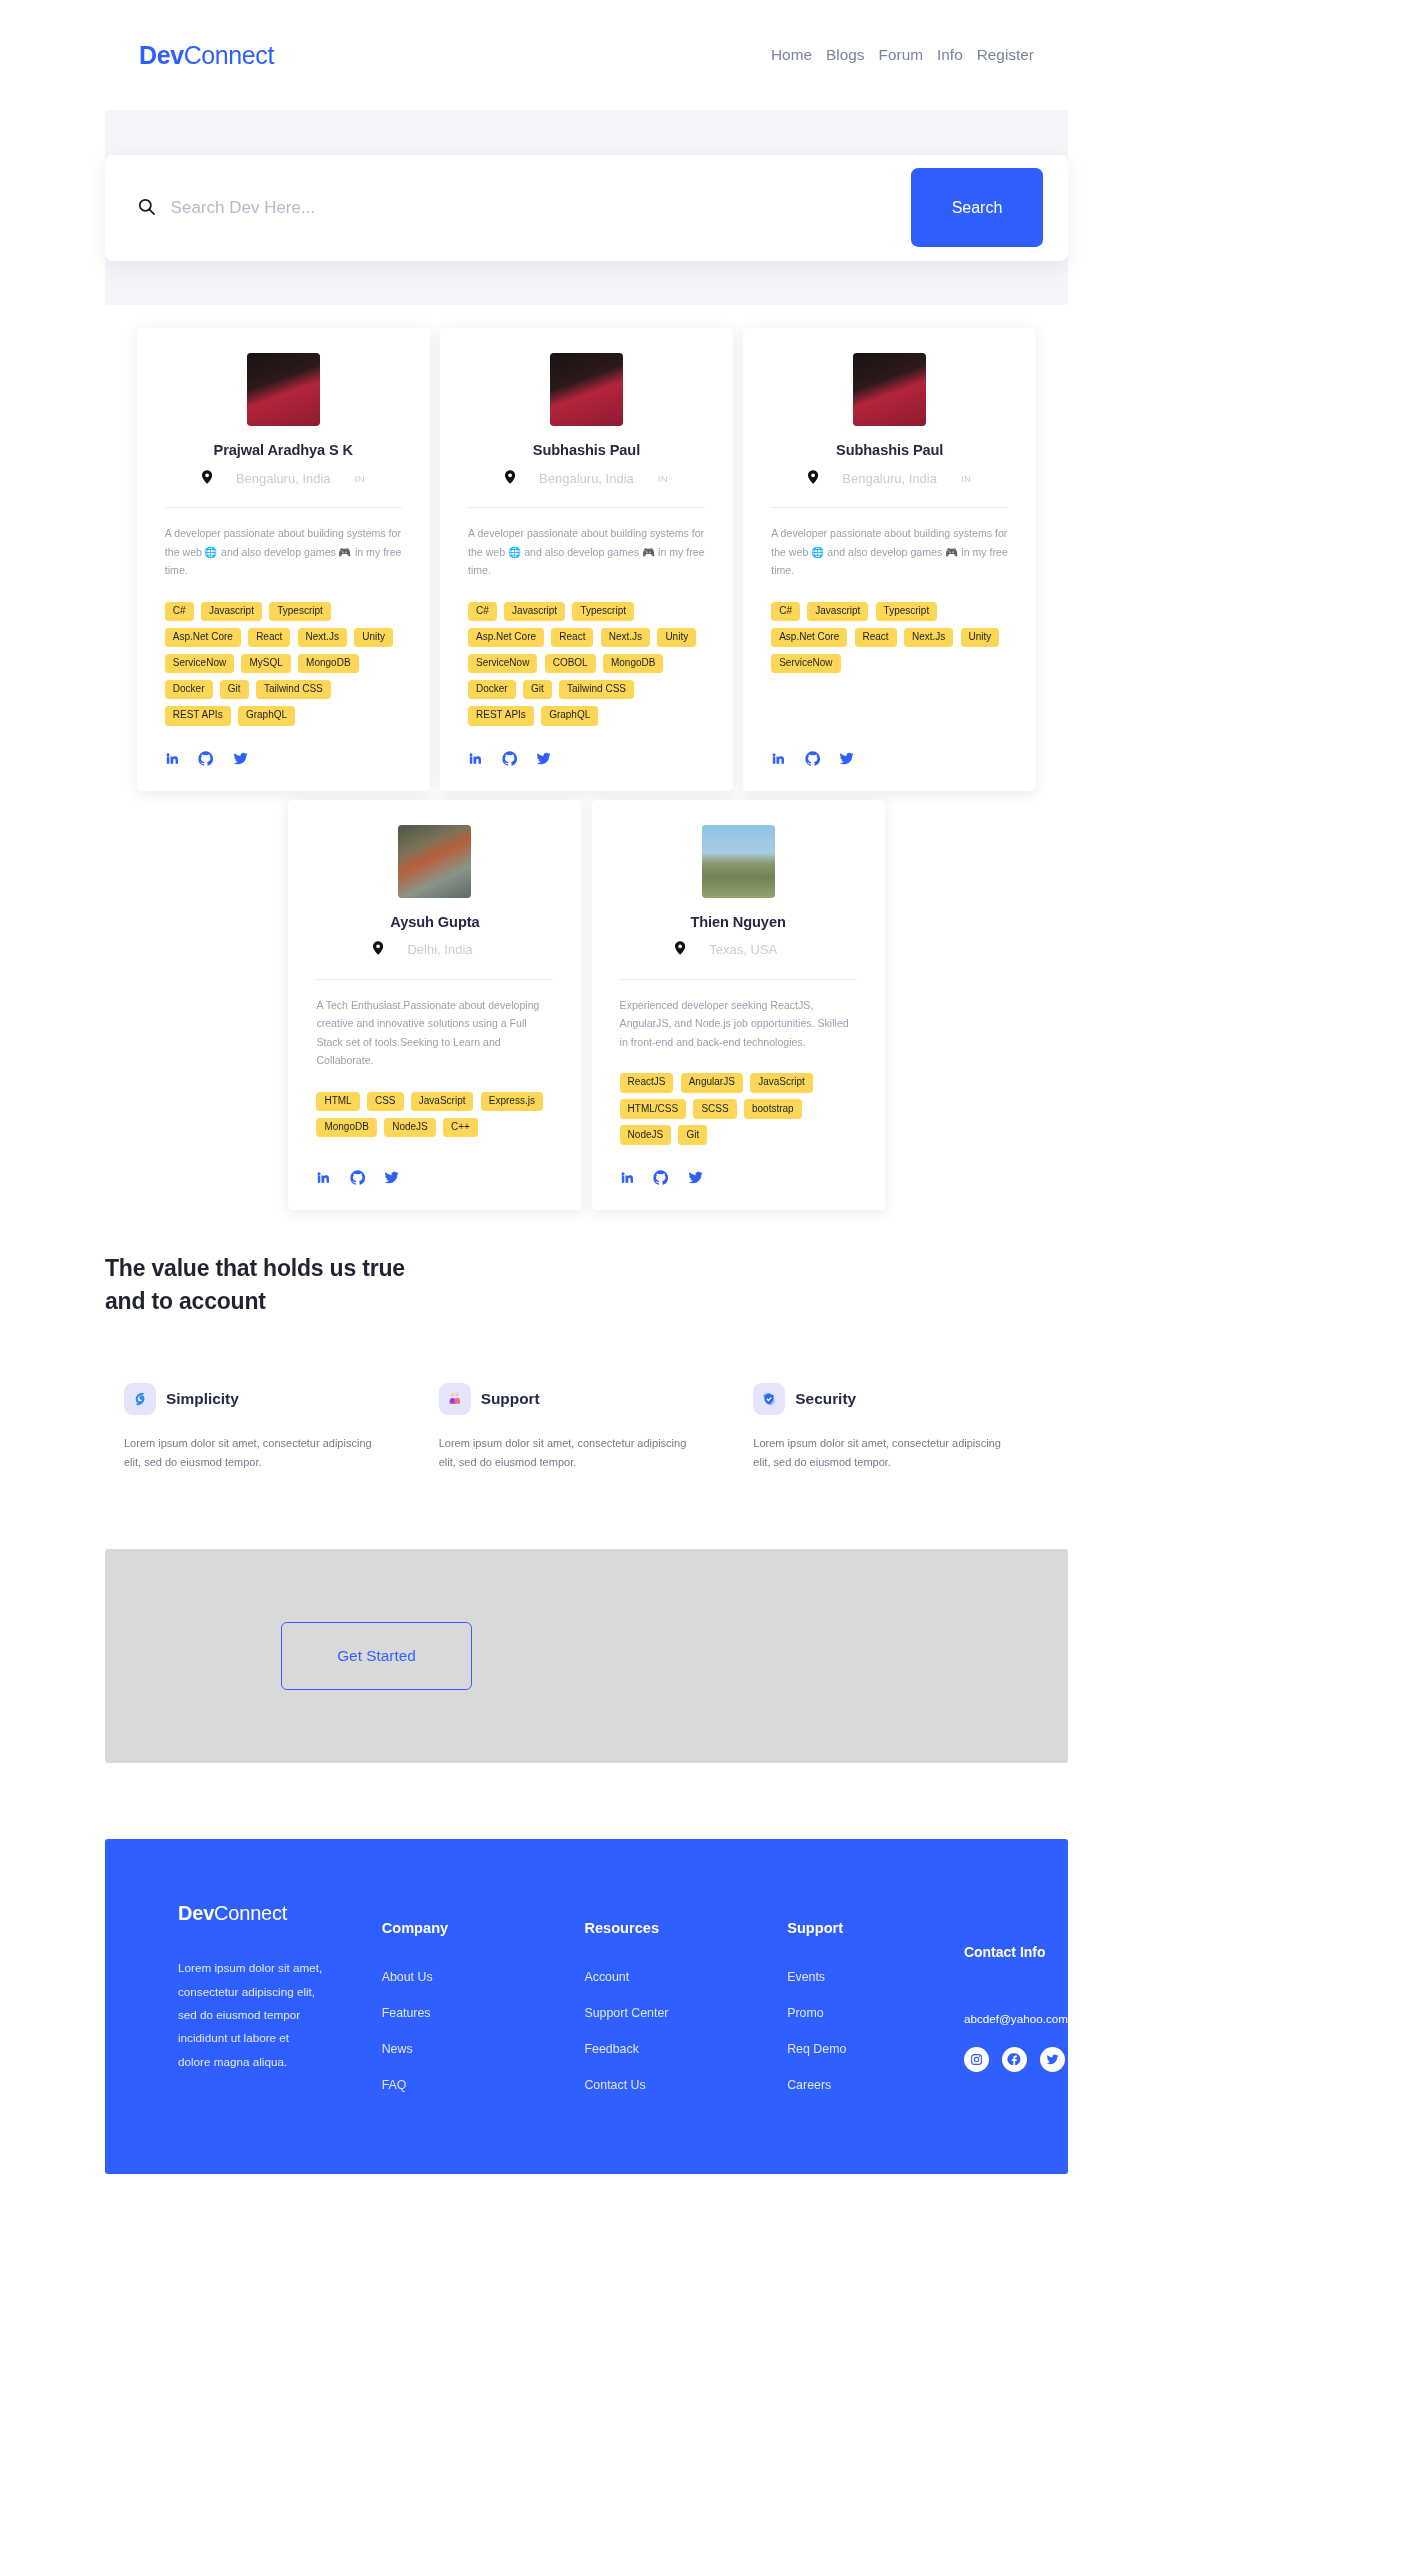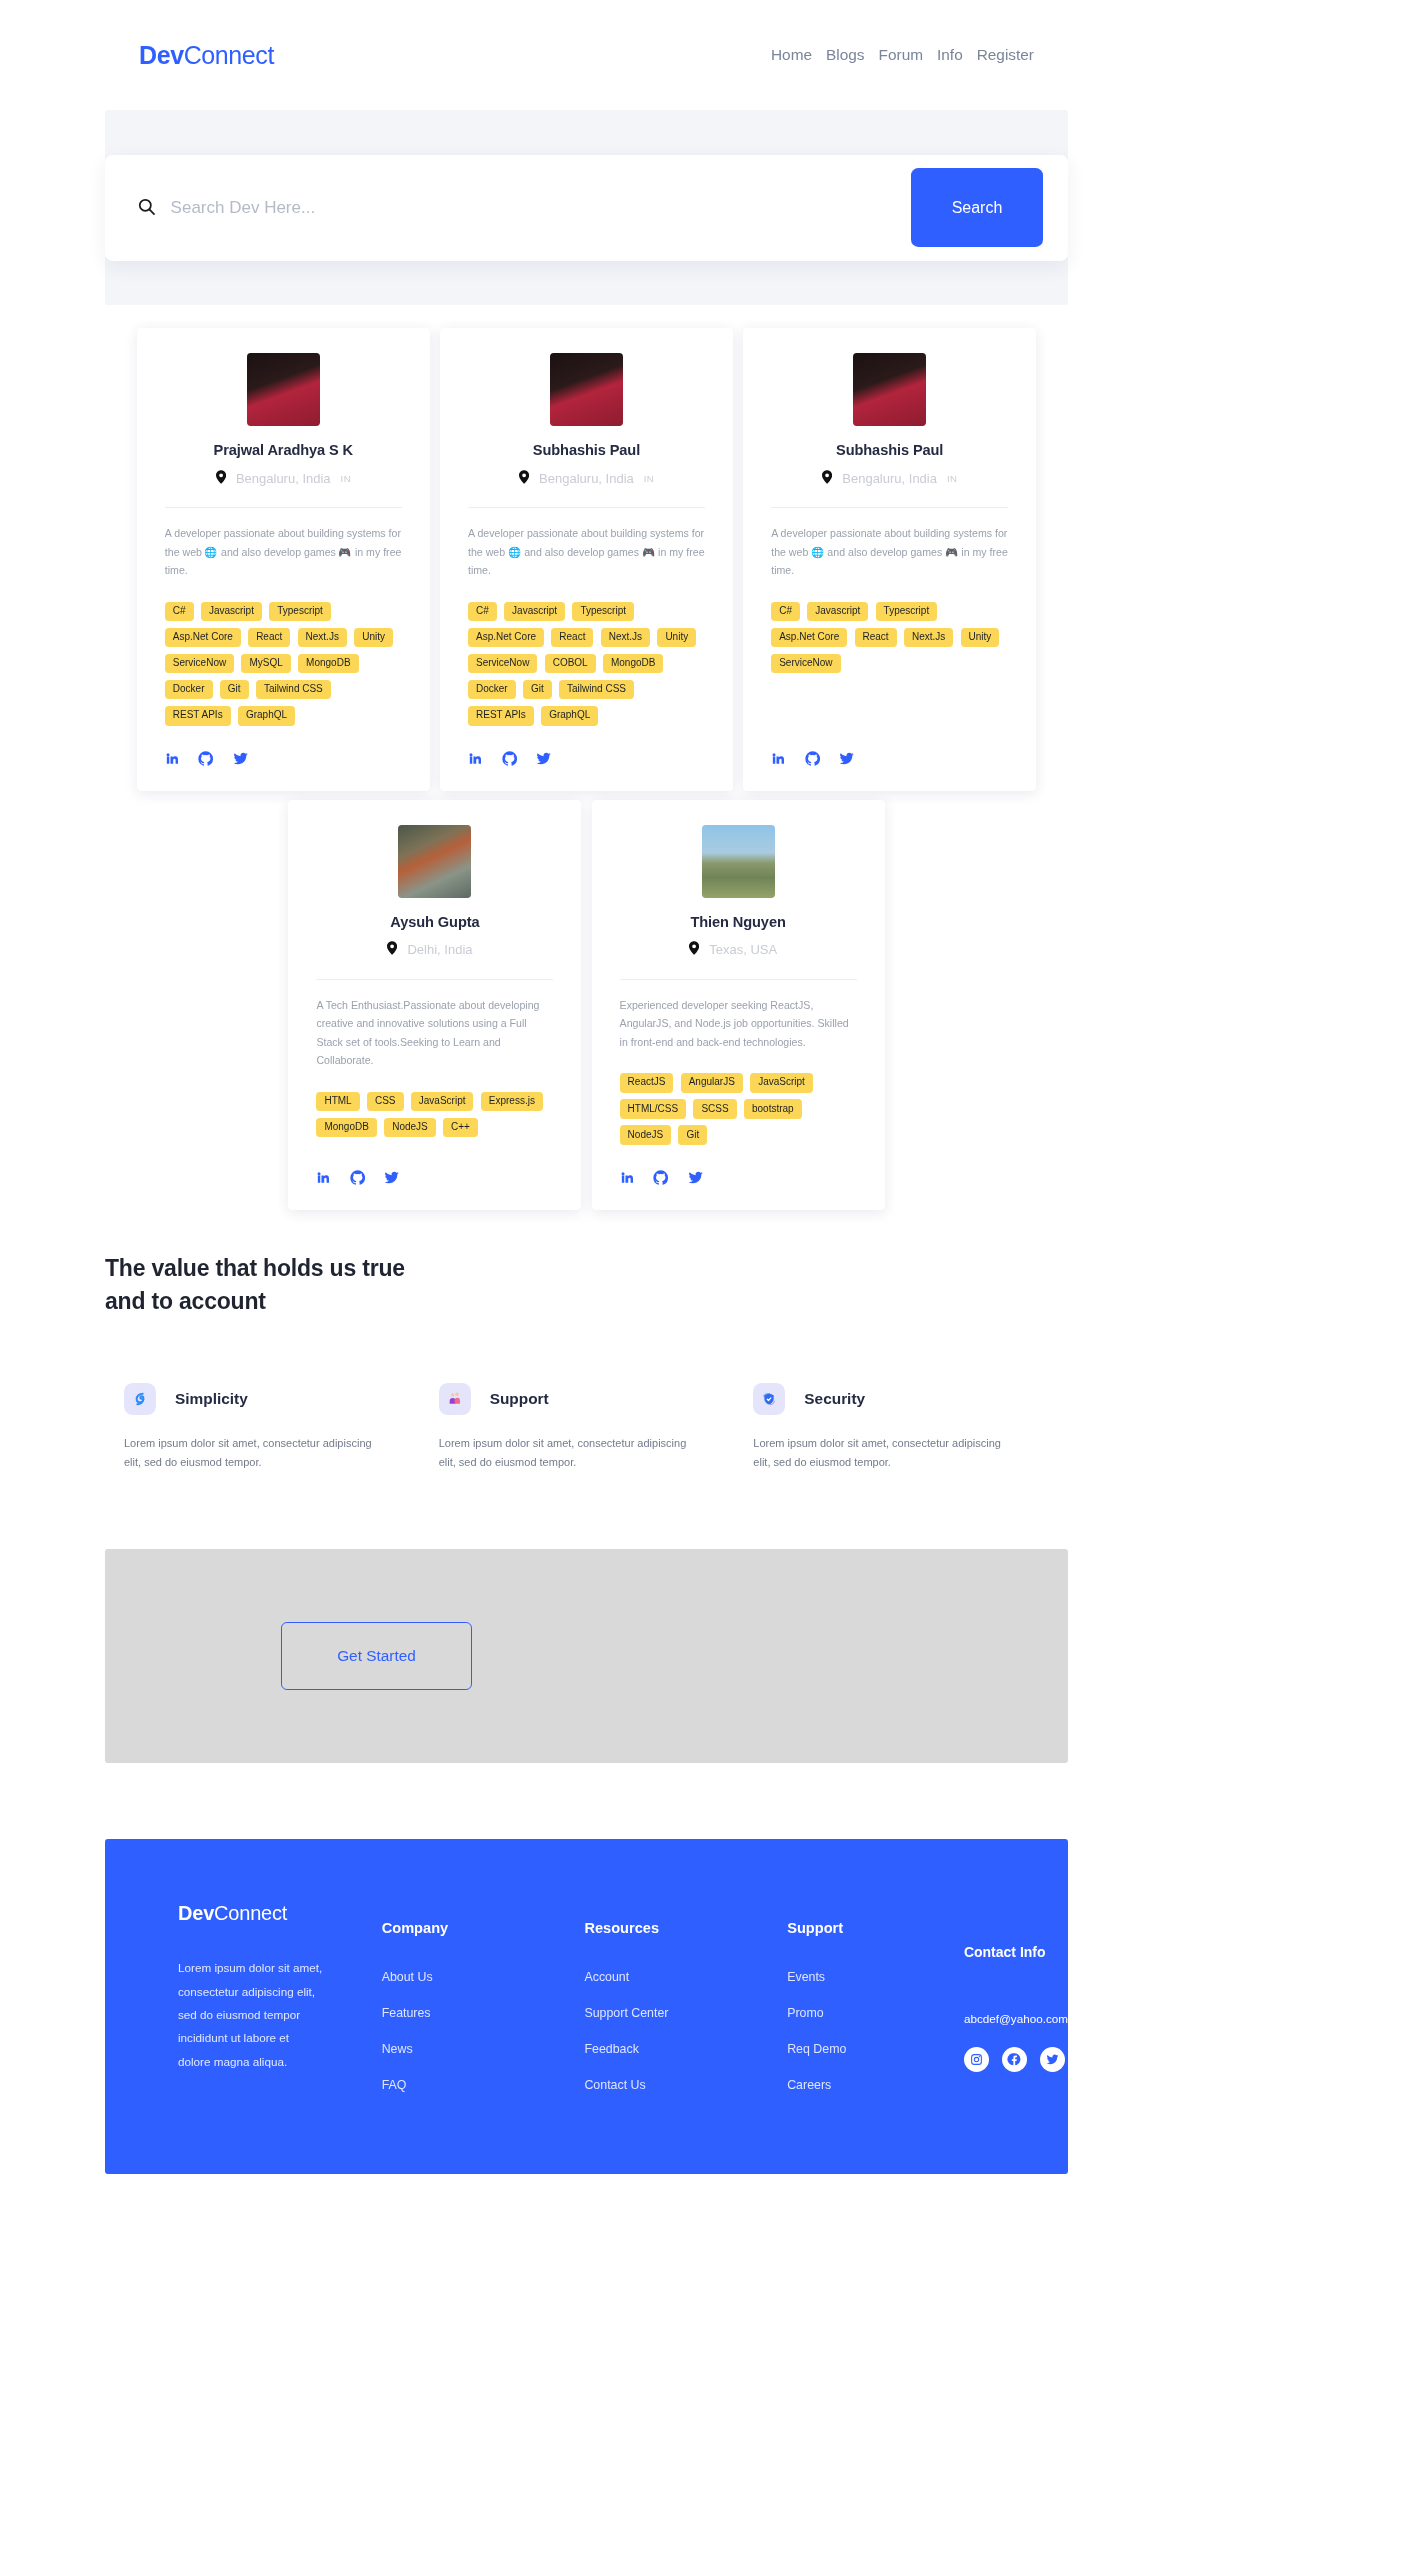--- a/index.html
+++ b/index.html
@@ -100,21 +100,21 @@
   }
   .dev-name {
     text-align:center;
     font-size:14.6px;
     font-weight:700;
     margin-top:16px;
     color:#252b42;
     letter-spacing:-0.1px;
   }
   .dev-loc {
-    display:flex; align-items:center; justify-content:center; gap:10px;
+    display:flex; align-items:center; justify-content:center; gap:24px;
     margin-top:11.7px;
     font-size:13px;
     color:#c9ccd4;
     font-weight:400;
   }
   .dev-loc .cc { font-size:9.5px; letter-spacing:0.4px; color:#c9ccd4; }
   .divider { height:0.7px; background:#ebedf1; margin:20.5px 0 0 0; }
   .dev-bio {
     margin-top:16px;
     font-size:10.6px;
@@ -154,21 +154,21 @@
     letter-spacing:-0.2px;
     max-width:410px;
   }
   .features {
     display:flex;
     margin-top:64px;
     padding-left:19px;
   }
   .feature { width:454px; }
   .feature:nth-child(2) { width:454px; }
-  .feature-head { display:flex; align-items:center; gap:19px; }
+  .feature-head { display:flex; align-items:center; gap:10px; }
   .feature-ico {
     width:32px; height:32px;
     border-radius:8.8px;
     background:#e4e4fb;
     display:flex; align-items:center; justify-content:center;
   }
   .feature-title { font-size:15.4px; font-weight:700; color:#252b42; }
   .feature-desc {
     margin-top:19px;
     font-size:11px;

